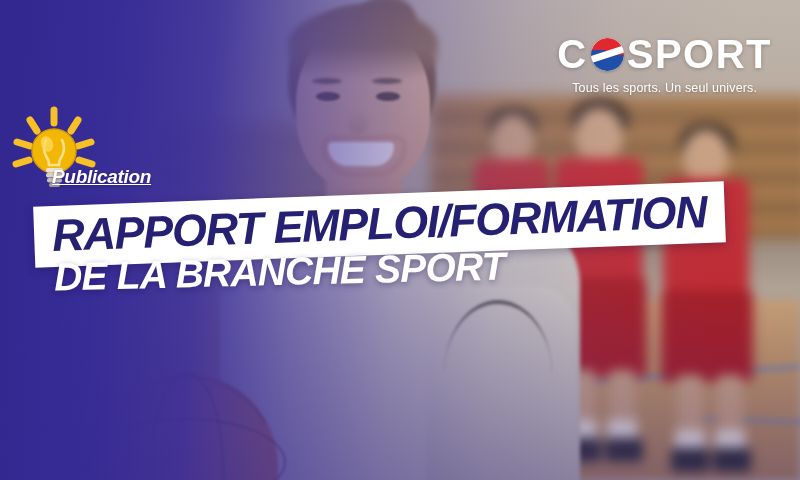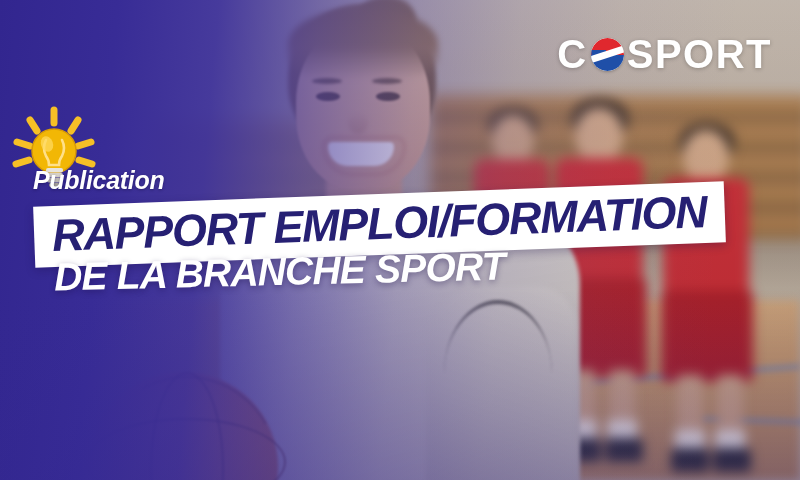--- a/index.html
+++ b/index.html
@@ -276,28 +276,29 @@
   
   .bulb-wrap {
     position: absolute;
     left: 8px; top: 104px;
     width: 92px; height: 92px;
   }
 
   
   .publication {
     position: absolute;
-    left: 33px; top: 166px;
-    font-size: 25px;
+    left: 52px; top: 166px;
+    font-size: 19px;
     font-weight: bold;
     font-style: italic;
     color: #ffffff;
     letter-spacing: -0.3px;
     text-shadow: 0 1px 3px rgba(20,10,60,.45);
     white-space: nowrap;
+    text-decoration: underline;
   }
 
   
   .title-band {
     position: absolute;
     left: 34px; top: 194px;
     background: #ffffff;
     padding: 7px 18px 9px 18px;
     transform: rotate(-2.1deg);
     box-shadow: 0 3px 10px rgba(25,12,70,.30);
@@ -497,15 +498,16 @@
     <div class="logo-word">
       <span>C</span>
       <span class="logo-mark">
         <span class="seg-red"></span>
         <span class="seg-blue"></span>
         <span class="seg-blue-left"></span>
         <span class="seg-white-band"></span>
       </span>
       <span>SPORT</span>
     </div>
+    <div class="logo-tagline">Tous les sports. Un seul univers.</div>
   </div>
 
 </div>
 
 </body></html>

